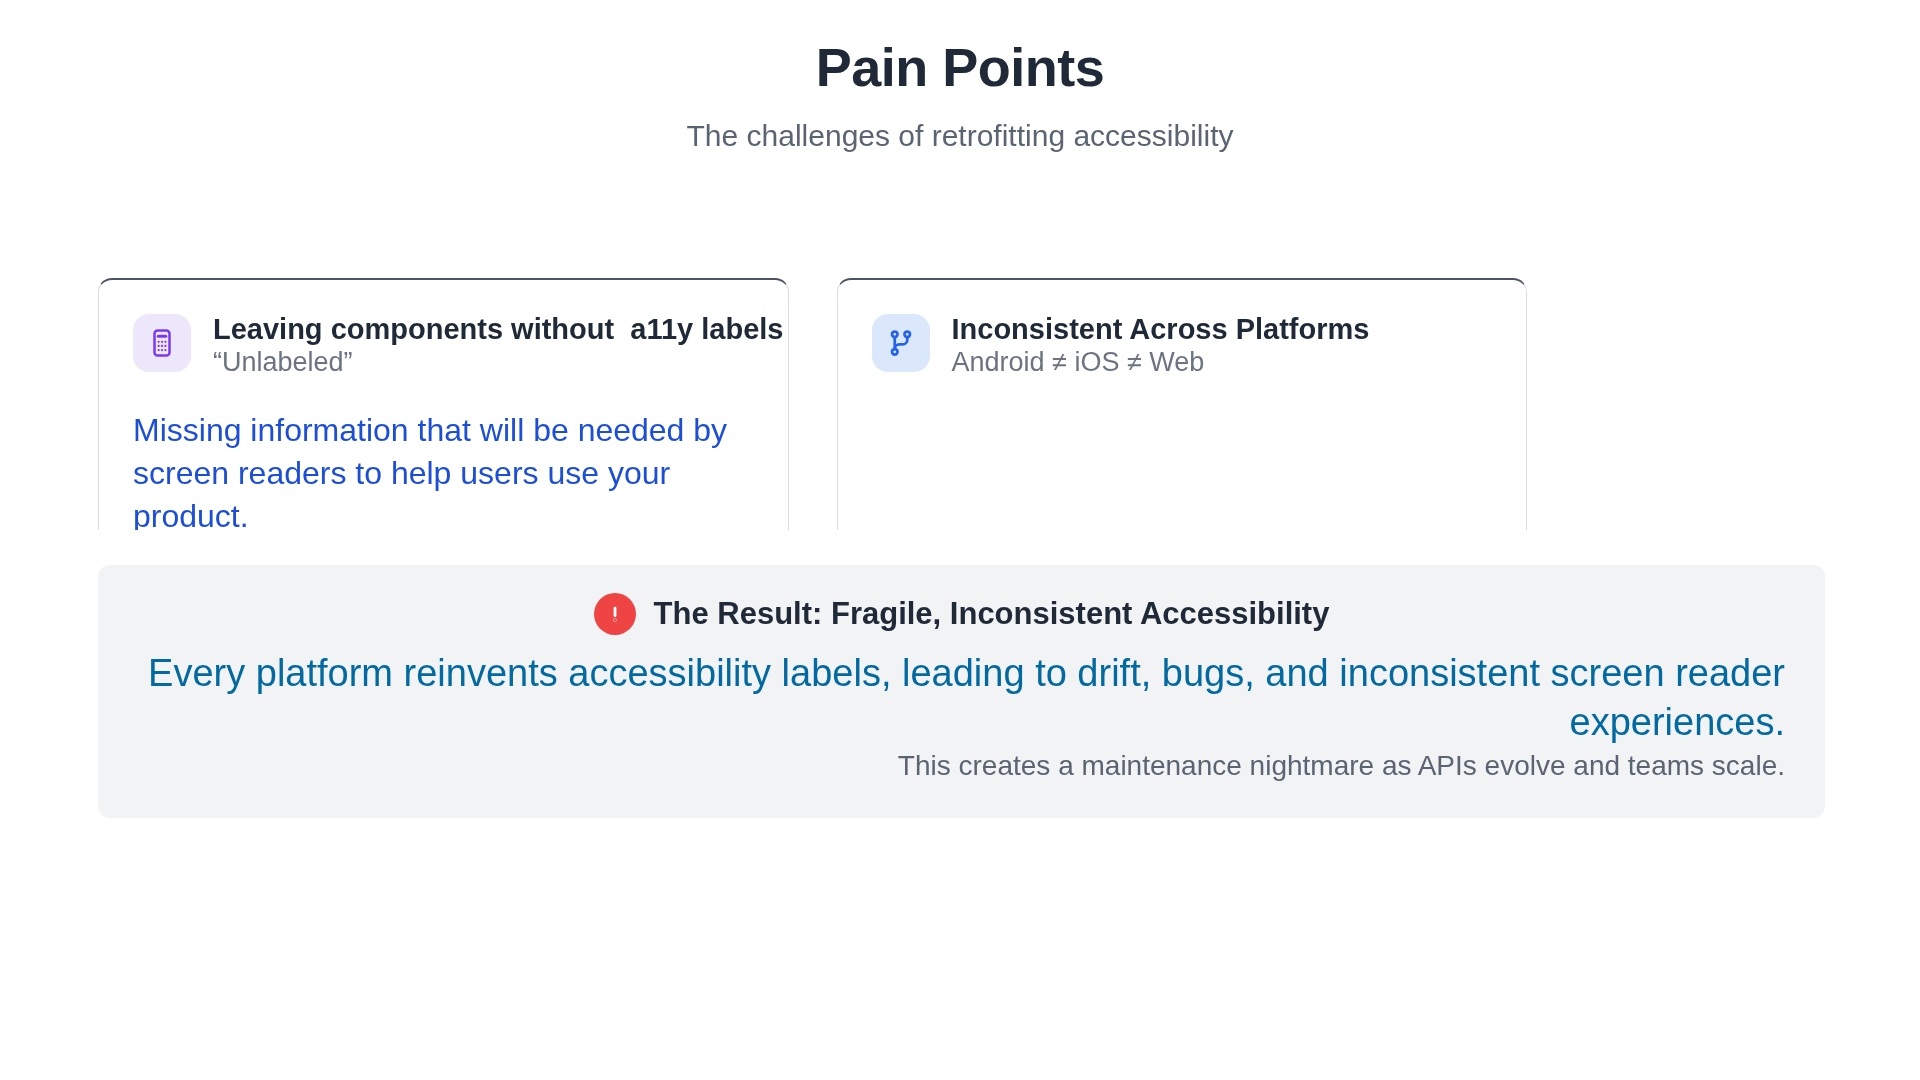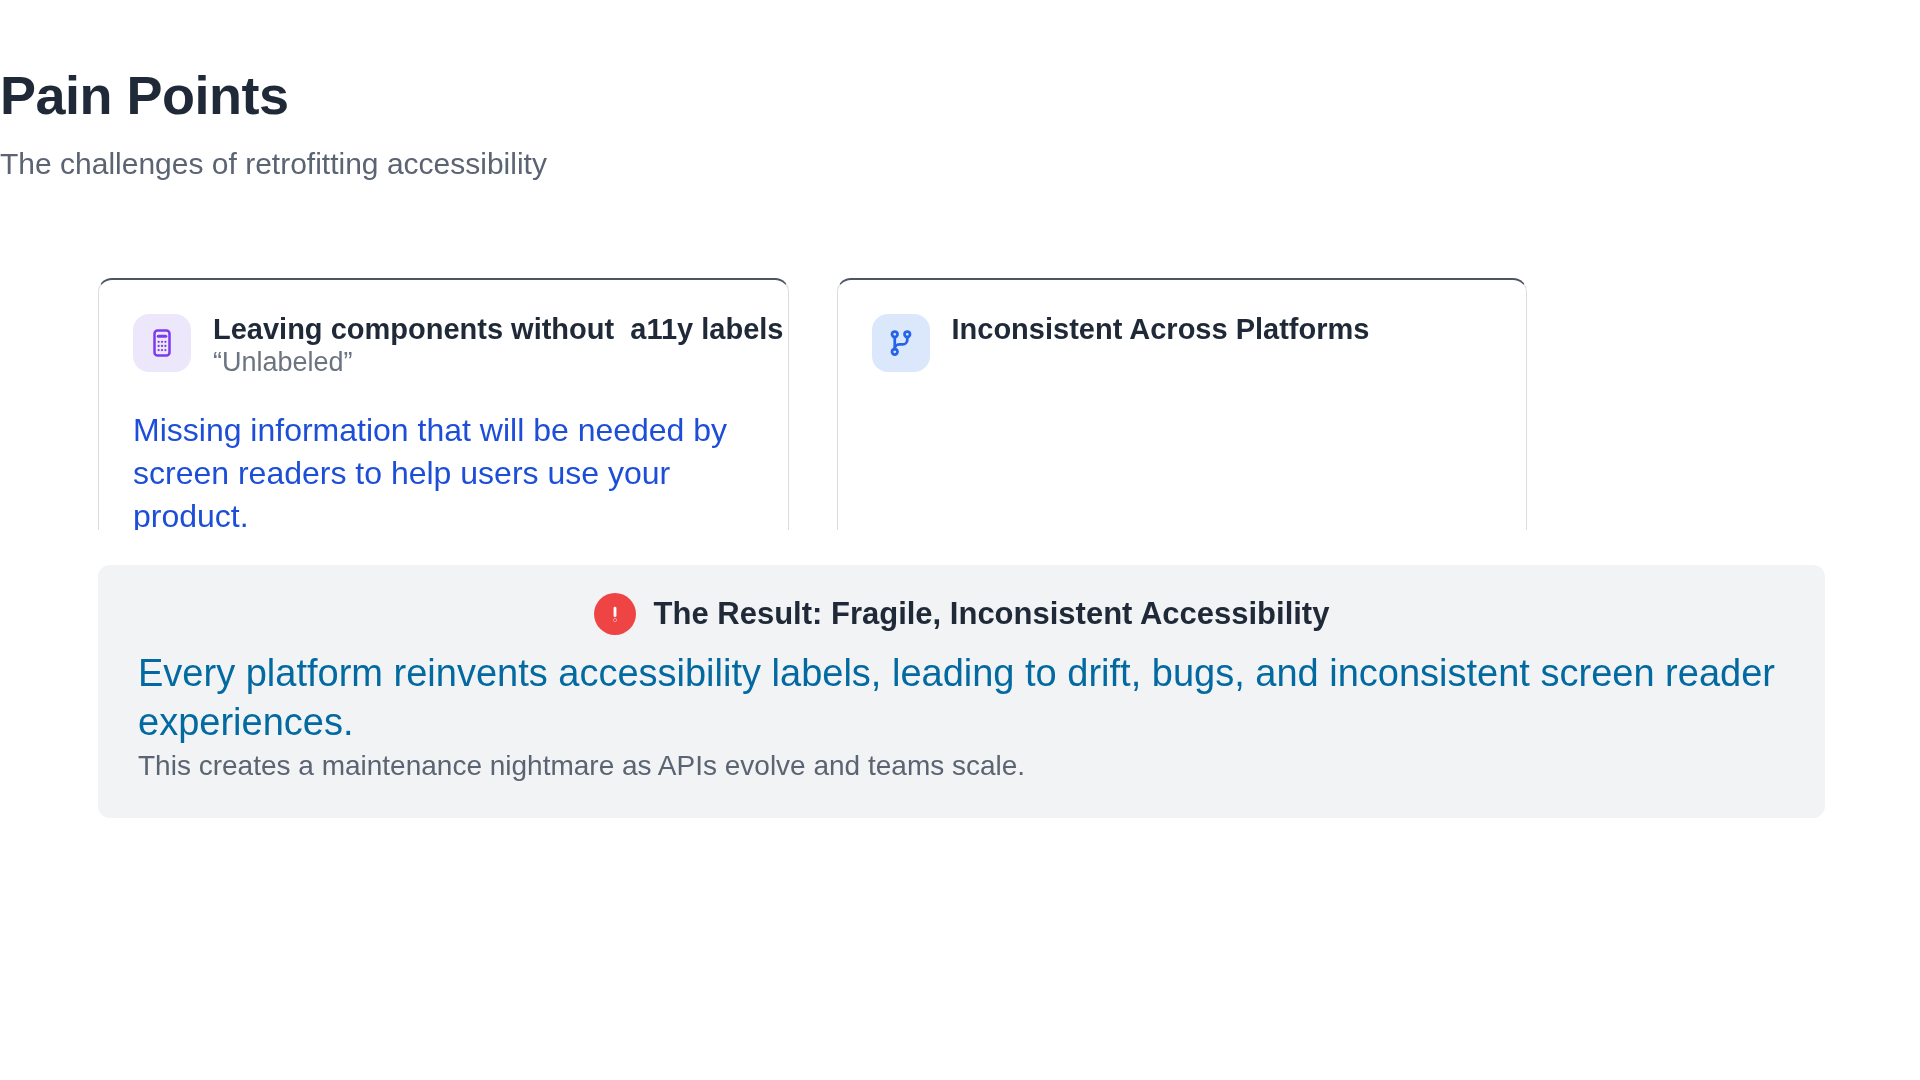--- a/index.html
+++ b/index.html
@@ -15,22 +15,22 @@
   .slide {
     position: relative;
     width: 1920px;
     height: 1080px;
     background: #ffffff;
     overflow: hidden;
   }
 
   
   .header {
-    padding-top: 64px;
-    text-align: left;
+    padding-top: 36px;
+    text-align: center;
   }
   .page-title {
     font-size: 54px;
     font-weight: bold;
     color: #1f2937;
     letter-spacing: -0.5px;
     line-height: 1.15;
   }
   .page-subtitle {
     margin-top: 20px;
@@ -104,21 +104,21 @@
 
   
   .result-banner {
     position: absolute;
     left: 98px;
     top: 565px;
     width: 1727px;
     background: #f1f3f5;
     border-radius: 12px;
     padding: 28px 40px 34px 40px;
-    text-align: left;
+    text-align: right;
   }
   .result-headline {
     display: flex;
     align-items: center;
     justify-content: center;
     gap: 18px;
   }
   .alert-icon {
     flex: 0 0 auto;
     width: 42px;
@@ -193,20 +193,21 @@
             <svg width="30" height="30" viewBox="0 0 24 24" fill="none" stroke="#2563eb" stroke-width="2.2" stroke-linecap="round" stroke-linejoin="round">
               <circle cx="7" cy="5" r="2.2"></circle>
               <circle cx="17" cy="5" r="2.2"></circle>
               <circle cx="7" cy="19" r="2.2"></circle>
               <line x1="7" y1="7.2" x2="7" y2="16.8"></line>
               <path d="M17 7.2 v2.3 a3.6 3.6 0 0 1 -3.6 3.6 H10.6 a3.6 3.6 0 0 0 -3.6 3.6"></path>
             </svg>
           </div>
           <div class="card-headtext">
             <div class="card-title">Inconsistent Across Platforms</div>
+            <div class="card-subtitle">Android ≠ iOS ≠ Web</div>
           </div>
         </div>
       </div>
 
     </div>
   </div>
 
   <div class="result-banner">
     <div class="result-headline">
       <span class="alert-icon">

